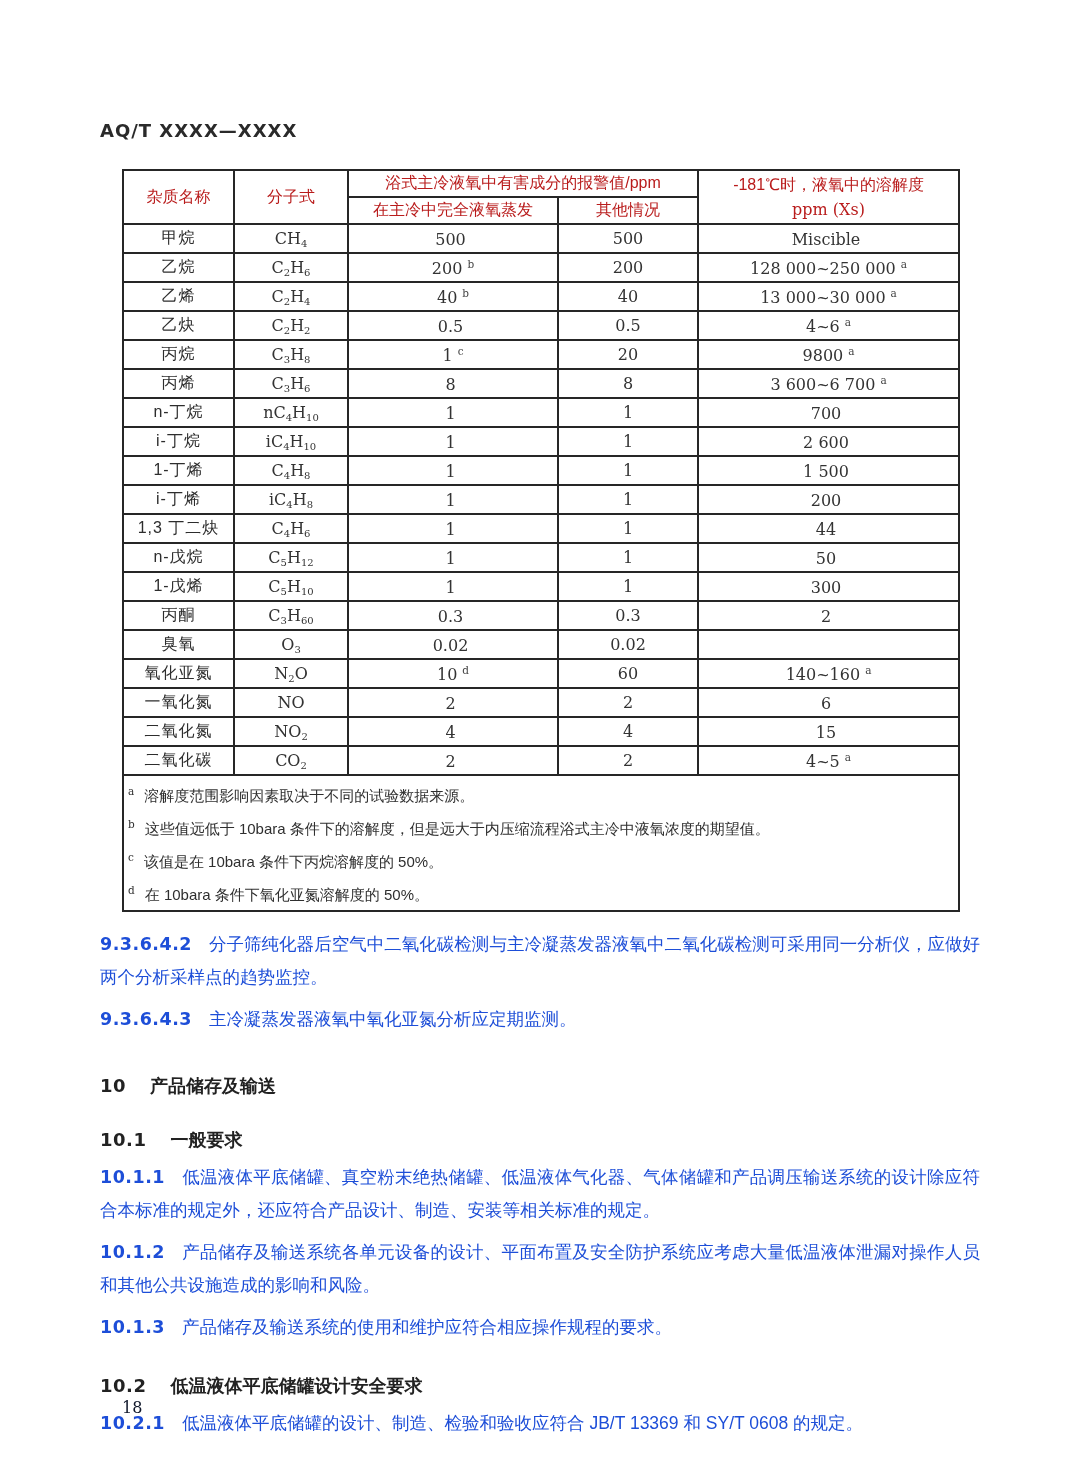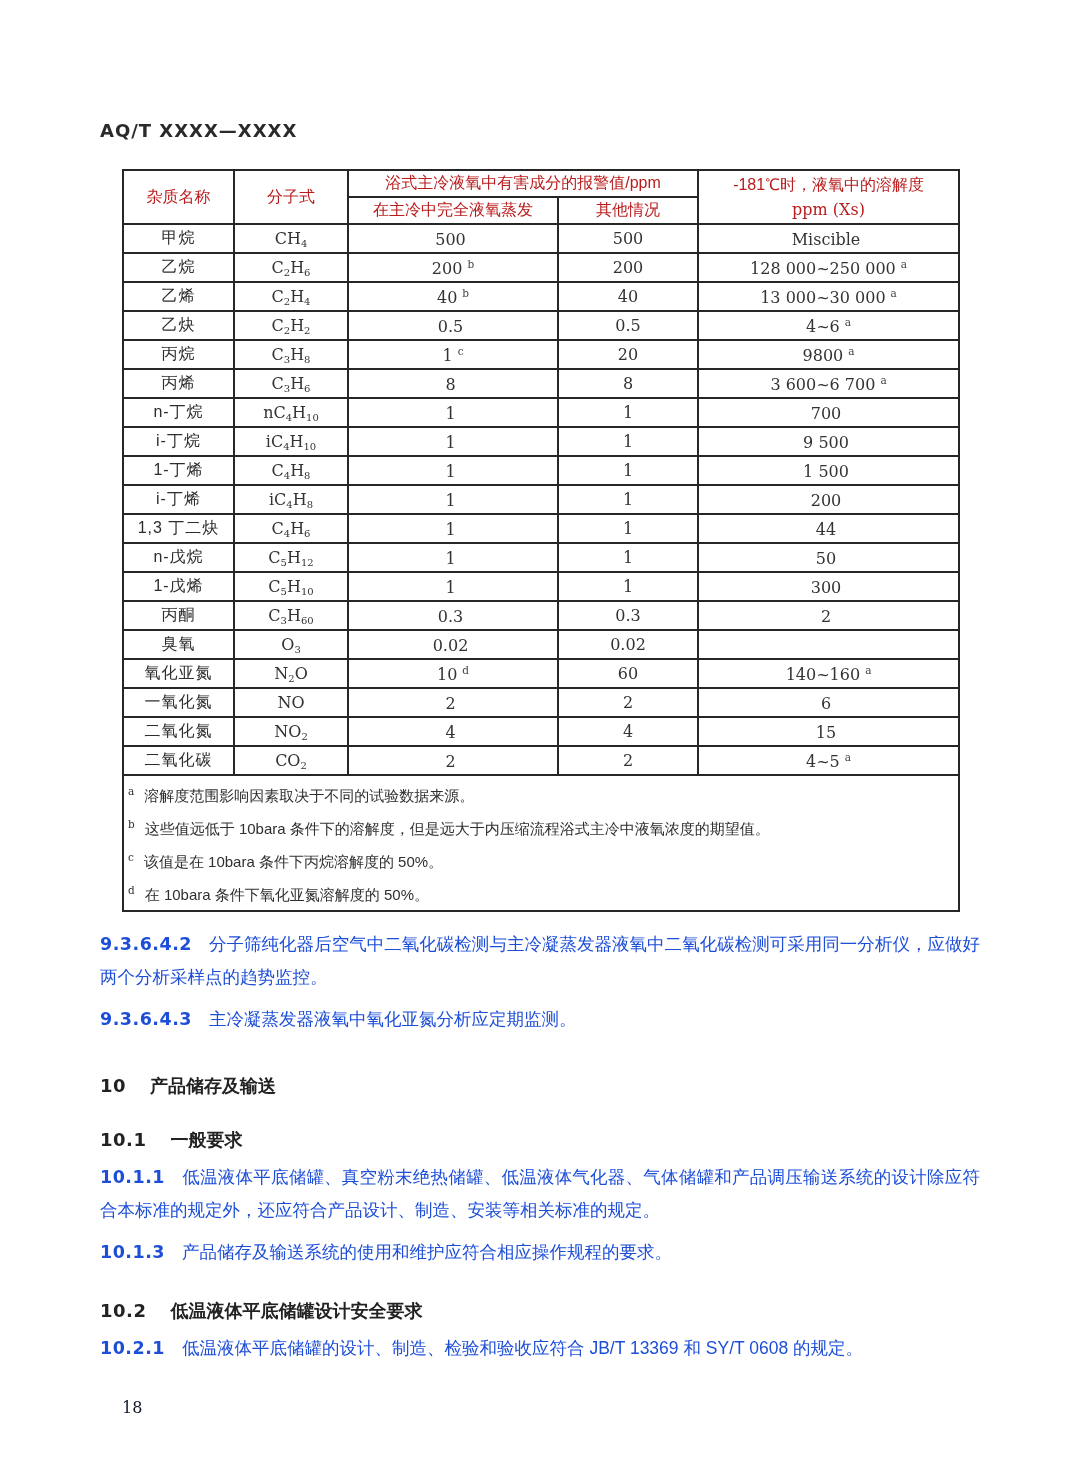--- a/index.html
+++ b/index.html
@@ -193,21 +193,21 @@
       <td class="cell-formula"><span>nC</span><sub>4</sub><span>H</span><sub>10</sub></td>
       <td class="cell-val"><span class="val">1</span><sup class="fn-mark"></sup></td>
       <td class="cell-val"><span class="val">1</span></td>
       <td class="cell-val"><span class="val">700</span><sup class="fn-mark"></sup></td>
     </tr>
         <tr>
       <td class="cell-name">i-丁烷</td>
       <td class="cell-formula"><span>iC</span><sub>4</sub><span>H</span><sub>10</sub></td>
       <td class="cell-val"><span class="val">1</span><sup class="fn-mark"></sup></td>
       <td class="cell-val"><span class="val">1</span></td>
-      <td class="cell-val"><span class="val">9 500</span><sup class="fn-mark"></sup></td>
+      <td class="cell-val"><span class="val">2 600</span><sup class="fn-mark"></sup></td>
     </tr>
         <tr>
       <td class="cell-name">1-丁烯</td>
       <td class="cell-formula"><span>C</span><sub>4</sub><span>H</span><sub>8</sub></td>
       <td class="cell-val"><span class="val">1</span><sup class="fn-mark"></sup></td>
       <td class="cell-val"><span class="val">1</span></td>
       <td class="cell-val"><span class="val">1 500</span><sup class="fn-mark"></sup></td>
     </tr>
         <tr>
       <td class="cell-name">i-丁烯</td>
@@ -291,20 +291,21 @@
       </tr>
     </tfoot>
   </table>
 
   <div class="content">
       <p class="para"><span class="para-num">9.3.6.4.2</span><span>分子筛纯化器后空气中二氧化碳检测与主冷凝蒸发器液氧中二氧化碳检测可采用同一分析仪，应做好两个分析采样点的趋势监控。</span></p>
       <p class="para"><span class="para-num">9.3.6.4.3</span><span>主冷凝蒸发器液氧中氧化亚氮分析应定期监测。</span></p>
       <h2 class="sec-h1"><span class="h-num">10</span><span>产品储存及输送</span></h2>
       <h3 class="sec-h2"><span class="h-num">10.1</span><span>一般要求</span></h3>
       <p class="para"><span class="para-num">10.1.1</span><span>低温液体平底储罐、真空粉末绝热储罐、低温液体气化器、气体储罐和产品调压输送系统的设计除应符合本标准的规定外，还应符合产品设计、制造、安装等相关标准的规定。</span></p>
+      <p class="para"><span class="para-num">10.1.2</span><span>产品储存及输送系统各单元设备的设计、平面布置及安全防护系统应考虑大量低温液体泄漏对操作人员和其他公共设施造成的影响和风险。</span></p>
       <p class="para"><span class="para-num">10.1.3</span><span>产品储存及输送系统的使用和维护应符合相应操作规程的要求。</span></p>
       <h3 class="sec-h2"><span class="h-num">10.2</span><span>低温液体平底储罐设计安全要求</span></h3>
       <p class="para"><span class="para-num">10.2.1</span><span>低温液体平底储罐的设计、制造、检验和验收应符合 JB/T 13369 和 SY/T 0608 的规定。</span></p>
     </div>
 
   <div class="page-number">18</div>
 
 </div>
 
 </body></html>

